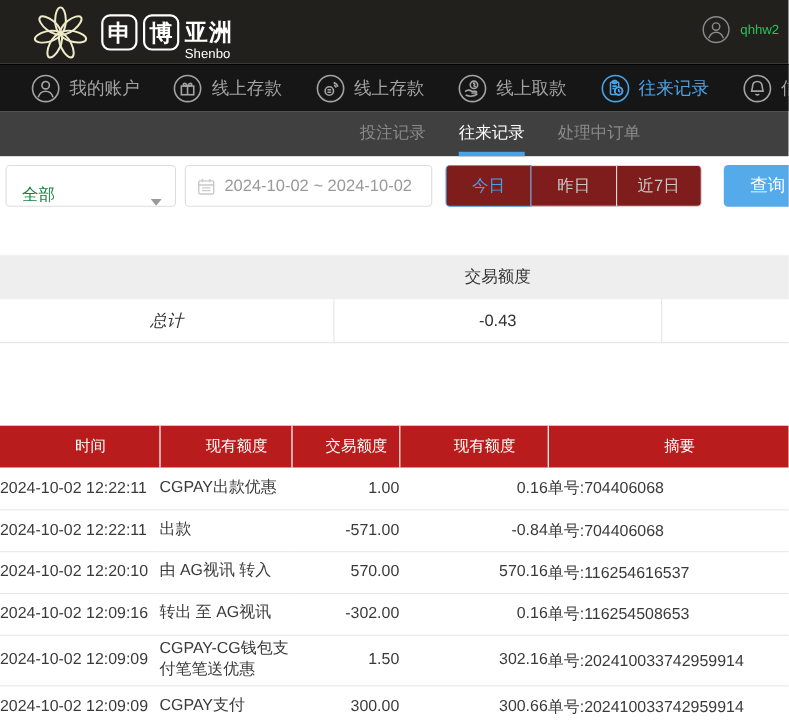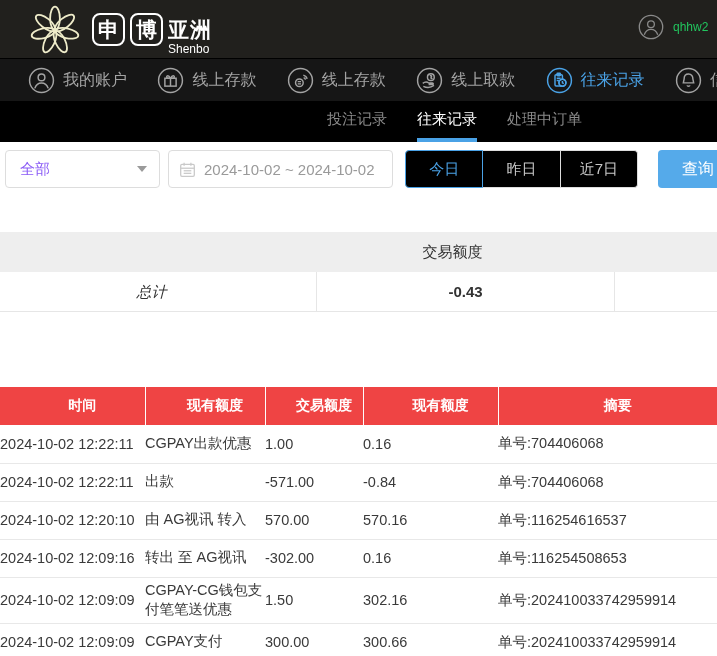--- a/index.html
+++ b/index.html
@@ -26,72 +26,72 @@
   
   .main-nav { height:43px; background:#161616; border-top:1px solid #000;
     display:flex; align-items:center; width:742px; padding:0 0 0 28px;
     justify-content:space-between; }
   .nav-item { display:flex; align-items:center; gap:8px; color:#a3a3a3; font-size:16px;
     cursor:pointer; }
   .nav-item .nav-ic { width:27px; height:27px; }
   .nav-item.active { color:#4aa2e6; }
 
   
-  .tab-bar { height:41px; background:#000000; display:flex; padding-left:327px; gap:30px;font-family:Liberation Mono, monospace; }
+  .tab-bar { height:41px; background:#404040; display:flex; padding-left:327px; gap:30px; }
   .tab { height:41px; line-height:39px; font-size:15px; color:#8a8a8a; cursor:pointer;
     border-bottom:4px solid transparent; }
   .tab.active { color:#fff; border-bottom-color:#4aa2e6; }
 
   
   .filter-row { position:absolute; top:150px; left:0; width:760px; height:38px; }
   .f-select { position:absolute; left:5px; top:0; width:155px; height:38px;
-    border:1px solid #ddd; border-radius:4px; display:flex; align-items:center;
-    padding:0 12px 0 14px; color:#8b5cf6; font-size:15px; cursor:pointer; }
+    border:1px solid #ddd; border-radius:4px; display:flex; align-items:flex-end;
+    padding:0 12px 0 14px; color:#15803d; font-size:15px; cursor:pointer; }
   .f-select .caret { margin-left:auto; width:0; height:0; border-left:5px solid transparent;
     border-right:5px solid transparent; border-top:6px solid #9a9a9a; }
   .f-date { position:absolute; left:168px; top:0; width:225px; height:38px;
     border:1px solid #ddd; border-radius:4px; display:flex; align-items:center;
     padding:0 10px; color:#9a9a9a; font-size:15px; gap:8px; cursor:pointer; }
   .cal-ic { width:17px; height:17px; color:#c9c9c9; flex:none; }
   .btn-group { position:absolute; left:405px; top:0; width:233px; height:38px; display:flex; }
-  .qbtn { flex:1; border:1px solid #ddd; border-left-width:0; background:#000000;
+  .qbtn { flex:1; border:1px solid #ddd; border-left-width:0; background:#7f1d1d;
     color:#c8c8c8; font-size:15px; display:flex; align-items:center; justify-content:center;
     cursor:pointer; }
   .qbtn:first-child { border-left-width:1px; border-radius:4px 0 0 4px; }
   .qbtn:last-child { border-radius:0 4px 4px 0; }
   .qbtn.active { border:1px solid #4aa2e6; color:#4aa2e6; }
   .search-btn { position:absolute; left:658px; top:0; width:80px; height:38px;
     background:#55aaea; color:#fff; font-size:16px; border:none; border-radius:4px;
     cursor:pointer; }
 
   
   .summary { position:absolute; top:232px; left:0; width:860px; }
   .summary-head { height:40px; background:#eee; position:relative; }
   .summary-head .s-label { position:absolute; left:303px; width:299px; height:40px;
     line-height:40px; text-align:center; color:#333; font-size:15px; }
   .summary-body { height:40px; position:relative; border-bottom:1px solid #e6e6e6; }
   .s-cell { position:absolute; top:0; height:40px; line-height:40px; text-align:center;
     color:#333; font-size:15px; }
   .s-c1 { left:0; width:303px;font-style:italic; }
-  .s-c2 { left:316px; width:299px; border-left:1px solid #e6e6e6;
-    border-right:1px solid #e6e6e6;font-weight:bold; }
+  .s-c2 { left:303px; width:299px; border-left:1px solid #e6e6e6;
+    border-right:1px solid #e6e6e6; }
 
   
   .tx-wrap { position:absolute; top:387px; left:0; width:717px; }
   table.tx { width:717px; border-collapse:collapse; table-layout:fixed; }
   table.tx col.c0{width:145px} table.tx col.c1{width:120px} table.tx col.c2{width:98px}
   table.tx col.c3{width:135px} table.tx col.c4{width:219px}
-  table.tx thead th { height:38px; background:#ef4444; color:#fff; font-size:14px;
-    font-weight:bold; border-left:1px solid #fdfdfd;padding-left:20px; }
+  table.tx thead th { height:38px; background:#b91c1c; color:#fff; font-size:14px;
+    font-weight:normal; border-left:1px solid #fdfdfd;padding-left:20px; }
   table.tx thead th:first-child { border-left:none; }
   table.tx tbody td { height:38px; border-bottom:1px solid #e8e8e8; color:#3a3a3a;
     font-size:14.5px; padding:3px 0; }
   td.col0 { padding-left:12px;margin-top:13px; }
   td.col1 { padding-left:12px; padding-right:6px; line-height:1.35; }
-  td.col2, td.col3 { text-align:left; padding-right:10px; }
+  td.col2, td.col3 { text-align:right; padding-right:10px; }
   td.col4 { padding-left:14px; }
 </style>
 </head>
 <body>
 
 <div class="top-header">
   <div class="brand">
     <svg class="flower" viewBox="0 0 50 50">
       <g fill="none" stroke="#eeebc9" stroke-width="1.7">
         <ellipse cx="25" cy="14.5" rx="4.6" ry="11" transform="rotate(0 25 26)"></ellipse>

